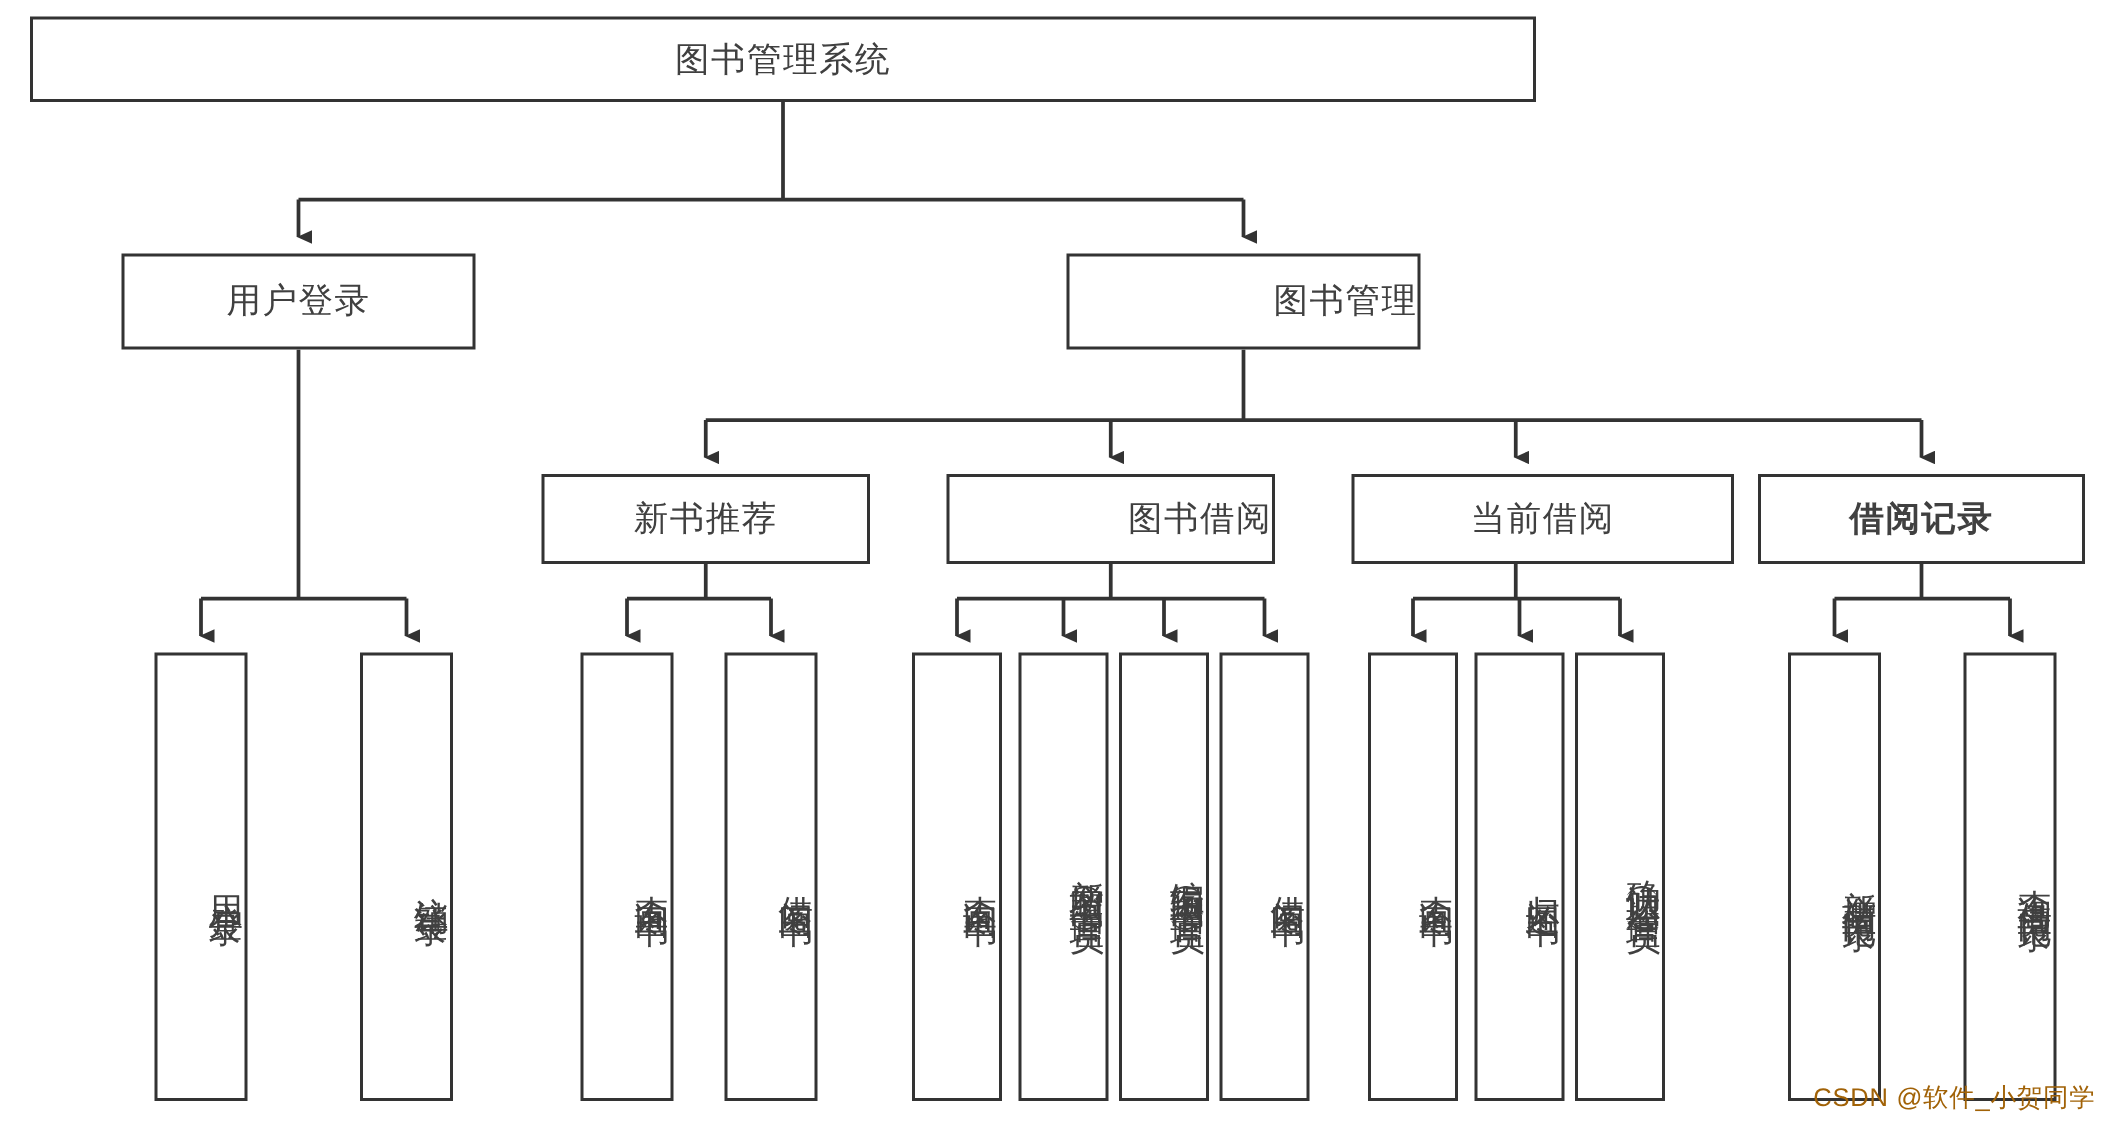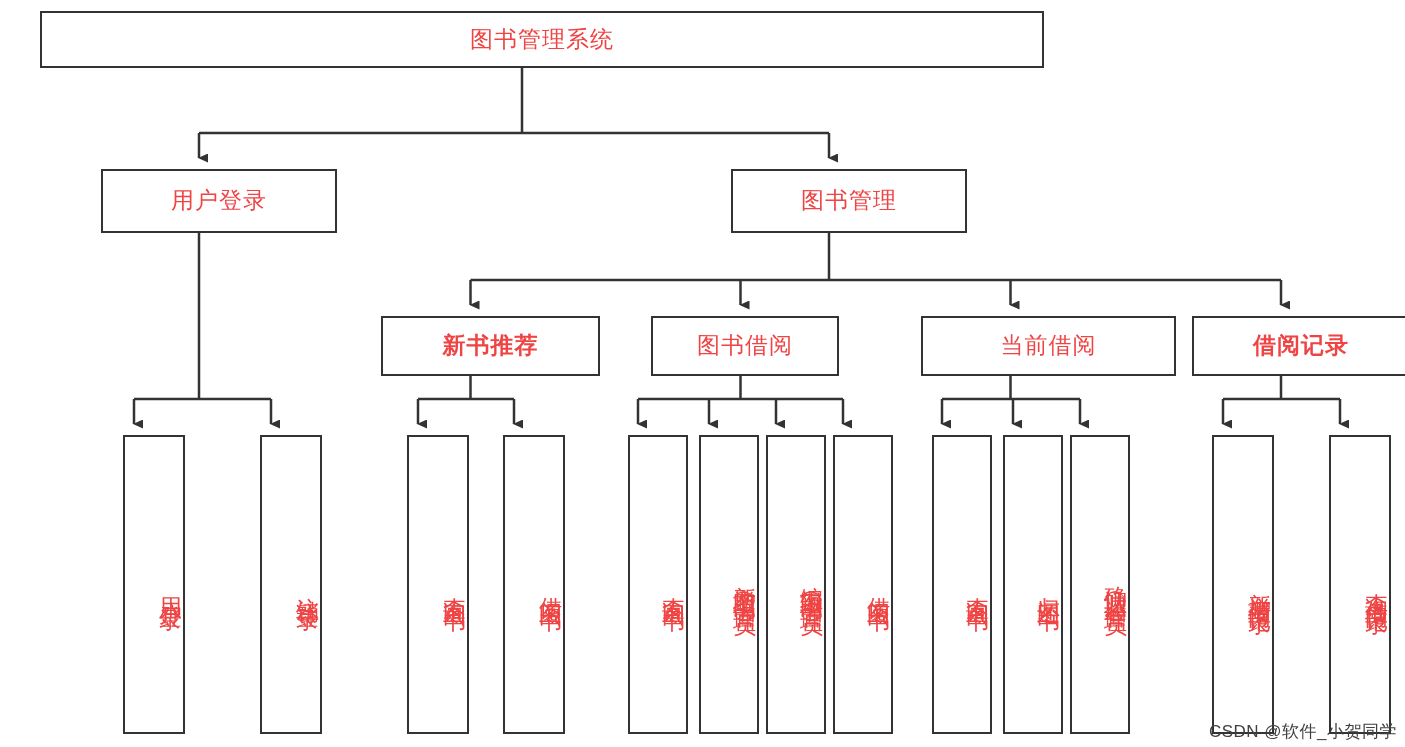--- a/index.html
+++ b/index.html
@@ -27,22 +27,21 @@
     pointer-events: none;
   }
   .node {
     position: absolute;
     box-sizing: border-box;
     background: #ffffff;
     border: 2px solid #333333;
     display: flex;
     align-items: center;
     justify-content: center;
-    color: #ef4444;
-    margin-left: 20px;
+    color: #404040;
   }
   .node-h {
     font-size: 23px;
     letter-spacing: 1px;
     line-height: 1.1;
     white-space: nowrap;
   }
   .node-v {
     font-size: 23px;
     writing-mode: vertical-rl;
@@ -59,21 +58,21 @@
     padding-top: 3px;
   }
   .node-label {
     display: block;
   }
   .watermark {
     position: absolute;
     right: 8px;
     bottom: 4px;
     font-size: 17px;
-    color: #404040;
+    color: #a16207;
     white-space: nowrap;
     letter-spacing: 0.5px;
   }
 </style>
 </head>
 <body>
 
 <div id="diagram-canvas">
 
   <svg id="edges-layer" width="1405" height="747" viewBox="0 0 1405 747" xmlns="http://www.w3.org/2000/svg">
@@ -119,27 +118,27 @@
       </g>
   </svg>
 
   <div id="nodes-layer">
       <div class="node node-h" style="left: 20px; top: 11px; width: 1004px; height: 57px;">
         <span class="node-label">图书管理系统</span>
       </div>
       <div class="node node-h" style="left: 81px; top: 169px; width: 236px; height: 64px;">
         <span class="node-label">用户登录</span>
       </div>
-      <div class="node node-h" style="left: 711px; top: 169px; width: 236px; height: 64px;">
+      <div class="node node-h" style="left: 711px; top: 169px; width: 236px; height: 64px; justify-content: flex-end;">
         <span class="node-label">图书管理</span>
       </div>
-      <div class="node node-h" style="left: 361px; top: 316px; width: 219px; height: 60px; font-weight: bold;">
+      <div class="node node-h" style="left: 361px; top: 316px; width: 219px; height: 60px;">
         <span class="node-label">新书推荐</span>
       </div>
-      <div class="node node-h" style="left: 631px; top: 316px; width: 188px; height: 60px;">
+      <div class="node node-h" style="left: 631px; top: 316px; width: 219px; height: 60px; justify-content: flex-end;">
         <span class="node-label">图书借阅</span>
       </div>
       <div class="node node-h" style="left: 901px; top: 316px; width: 255px; height: 60px;">
         <span class="node-label">当前借阅</span>
       </div>
       <div class="node node-h" style="left: 1172px; top: 316px; width: 218px; height: 60px; font-weight: bold;">
         <span class="node-label">借阅记录</span>
       </div>
       <div class="node node-v" style="left: 103px; top: 435px; width: 62px; height: 299px;">
         <span class="node-label">用户登录</span>

